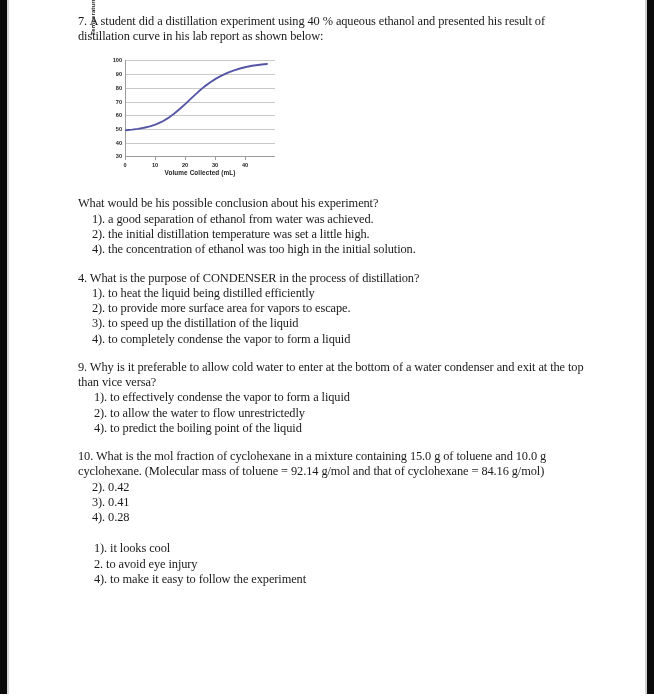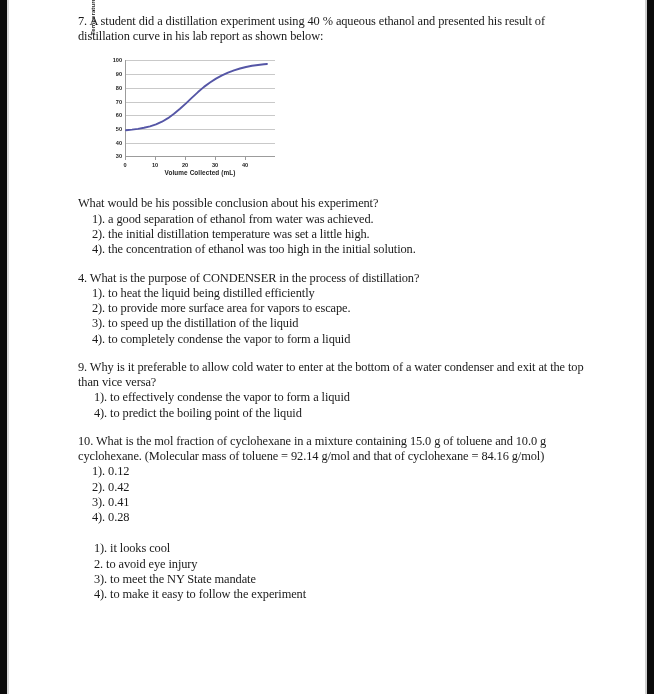--- a/index.html
+++ b/index.html
@@ -292,38 +292,37 @@
       <p class="opt">2). to provide more surface area for vapors to escape.</p>
       <p class="opt">3). to speed up the distillation of the liquid</p>
       <p class="opt">4). to completely condense the vapor to form a liquid</p>
     </div>
 
     <div class="spacer-md"></div>
 
     <div class="qblock">
       <p class="qtext q9"><span>9. Why is it preferable to allow cold water to enter at the bottom of a water condenser and exit at the top than </span><span class="ital">vice versa</span><span>?</span></p>
       <p class="opt ind2">1). to effectively condense the vapor to form a liquid</p>
+      <p class="opt ind2">2). to allow the water to flow unrestrictedly</p>
       <p class="opt ind2">4). to predict the boiling point of the liquid</p>
     </div>
 
     <div class="spacer-md"></div>
 
     <div class="qblock">
       <p class="qtext q10">10.  What is the mol fraction of cyclohexane in a mixture containing 15.0 g of toluene and 10.0 g cyclohexane. (Molecular mass of toluene = 92.14 g/mol and that of cyclohexane = 84.16 g/mol)</p>
-      <p class="opt">1). 0.12</p>
       <p class="opt">2). 0.42</p>
       <p class="opt">3). 0.41</p>
       <p class="opt">4). 0.28</p>
     </div>
 
     <div class="spacer-lg"></div>
 
     <div class="qblock">
       <p class="opt ind2">1). it looks cool</p>
       <p class="opt ind2">2. to avoid eye injury</p>
-      <p class="opt ind2">3). to meet the NY State mandate</p>
       <p class="opt ind2">4). to make it easy to follow the experiment</p>
     </div>
 
   </div>
 </div>
 
 <div class="page-edge-bottom"></div>
 
 </body></html>

